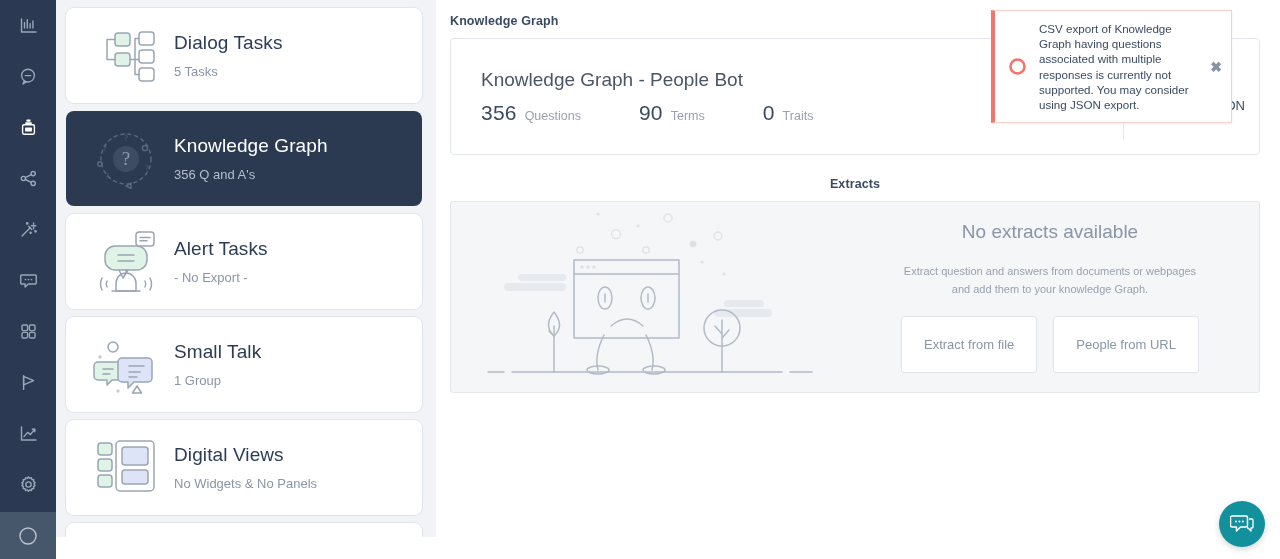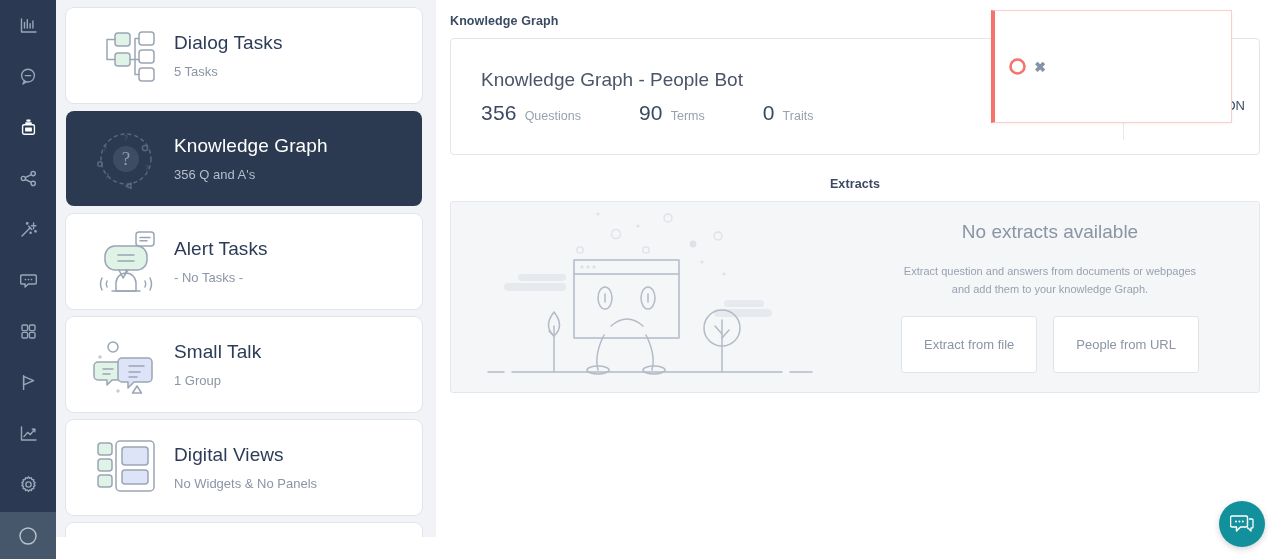--- a/index.html
+++ b/index.html
@@ -346,21 +346,21 @@
           <path class="ti-line" d="M27 41 L31 49 L36 41"></path>
           <path class="ti-line" d="M24 62 v-8 a10 10 0 0 1 20 0 v8 z"></path>
           <path class="ti-line" d="M20 62 h28"></path>
           <path class="ti-line" d="M34 44 v-3"></path>
           <path class="ti-line" d="M10 49 q-3 6 0 12 M15 52 q-1.6 3 0 6"></path>
           <path class="ti-line" d="M58 49 q3 6 0 12 M53 52 q1.6 3 0 6"></path>
         </svg>
       </div>
       <div class="task-text">
         <div class="task-title">Alert Tasks</div>
-        <div class="task-sub">- No Tasks -</div>
+        <div class="task-sub">- No Export -</div>
       </div>
     </div>
 
     <div class="task-card">
       <div class="task-icon">
         <svg width="68" height="62" viewBox="0 0 68 62">
           <circle class="ti-line" cx="21" cy="13" r="5"></circle>
           <circle class="ti-tiny" cx="8" cy="23" r="1.8" fill="#c4ccd8"></circle>
           <path class="ti-green" d="M6 28 h20 a4 4 0 0 1 4 4 v10 a4 4 0 0 1 -4 4 h-6 l-5 5 v-5 h-9 a4 4 0 0 1 -4 -4 v-10 a4 4 0 0 1 4 -4 z"></path>
           <path class="ti-line" d="M6 28 h20 a4 4 0 0 1 4 4 v10 a4 4 0 0 1 -4 4 h-6 l-5 5 v-5 h-9 a4 4 0 0 1 -4 -4 v-10 a4 4 0 0 1 4 -4 z"></path>
@@ -519,20 +519,21 @@
     </div>
   </div>
 
   <div class="toast">
     <div class="toast-icon">
       <svg width="17" height="17" viewBox="0 0 17 17">
         <circle cx="8.5" cy="8.5" r="7" fill="none" stroke="#f5736a" stroke-width="2.6"></circle>
         <rect x="5.6" y="5.6" width="5.8" height="5.8" fill="#ffffff"></rect>
       </svg>
     </div>
+    <div class="toast-msg">CSV export of Knowledge Graph having questions associated with multiple responses is currently not supported. You may consider using JSON export.</div>
     <div class="toast-close">✖</div>
   </div>
 
   <div class="fab">
     <svg width="24" height="22" viewBox="0 0 24 22">
       <path d="M2 3 h14 a1.5 1.5 0 0 1 1.5 1.5 v8 a1.5 1.5 0 0 1 -1.5 1.5 h-5.5 l-4 4 v-4 h-4.5 a1.5 1.5 0 0 1 -1.5 -1.5 v-8 a1.5 1.5 0 0 1 1.5 -1.5 z" fill="none" stroke="#ffffff" stroke-width="1.5" stroke-linejoin="round"></path>
       <circle cx="6" cy="8.5" r="1" fill="#ffffff"></circle>
       <circle cx="9.4" cy="8.5" r="1" fill="#ffffff"></circle>
       <circle cx="12.8" cy="8.5" r="1" fill="#ffffff"></circle>
       <path d="M19 6 h3 a1 1 0 0 1 1 1 v7 a1 1 0 0 1 -1 1 h-1 v3 l-3 -3 h-1" fill="none" stroke="#ffffff" stroke-width="1.3" stroke-linejoin="round"></path>

